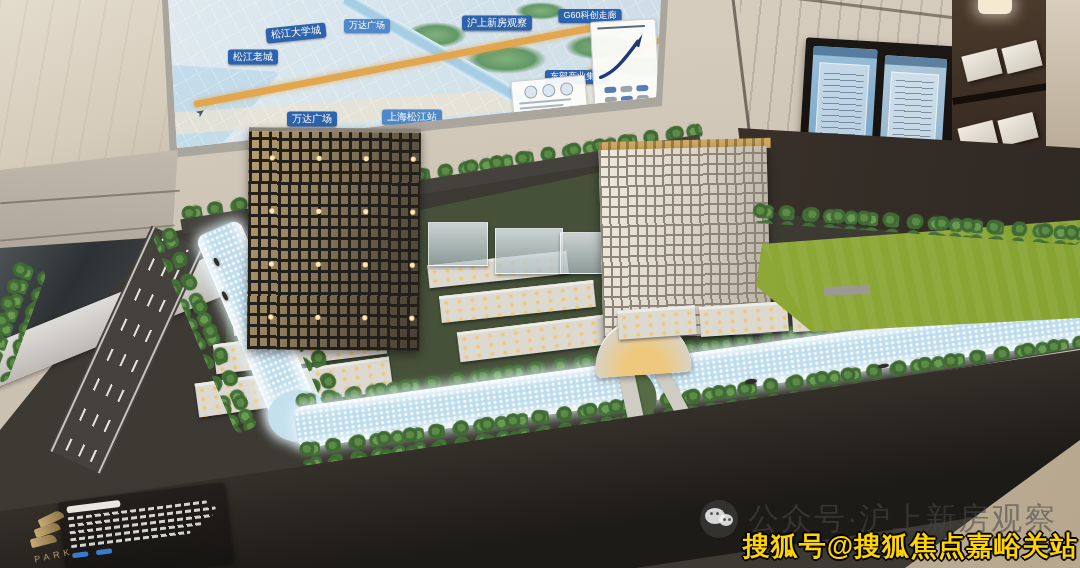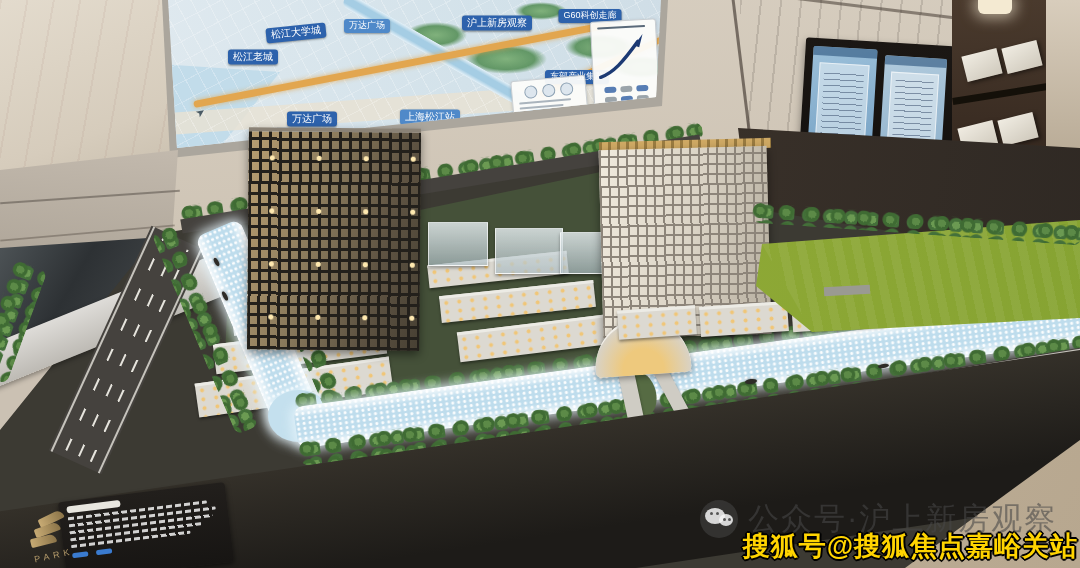--- a/index.html
+++ b/index.html
@@ -208,21 +208,21 @@
     <div class="abs band-orange"></div>
     <div class="abs band-orange2"></div>
 
     <div class="abs map-pill" style="left:93px;top:57px;">松江老城</div>
     <div class="abs map-pill" style="left:136px;top:33px;transform:translate(-50%,-50%) rotate(-6deg);">松江大学城</div>
     <div class="abs map-pill lt" style="left:207px;top:26px;font-size:9px;">万达广场</div>
     <div class="abs map-pill" style="left:337px;top:23px;">沪上新房观察</div>
     <div class="abs map-pill" style="left:430px;top:16px;font-size:9px;">G60科创走廊</div>
     <div class="abs map-pill" style="left:417px;top:77px;font-size:9px;">东部产业集群</div>
     <div class="abs map-pill" style="left:152px;top:119px;">万达广场</div>
-    <div class="abs map-pill lt" style="left:270px;top:117px;">上海松江站</div>
+    <div class="abs map-pill lt" style="left:252px;top:117px;">上海松江站</div>
 
     <div class="abs panel" style="left:352px;top:78px;width:73px;height:40px;transform:rotate(-5deg);">
       <div class="legend-circles">
           <i></i>
           <i></i>
           <i></i>
         </div>
       <div class="tl" style="width:52px;"></div>
       <div class="tl" style="width:44px;"></div>
     </div>

